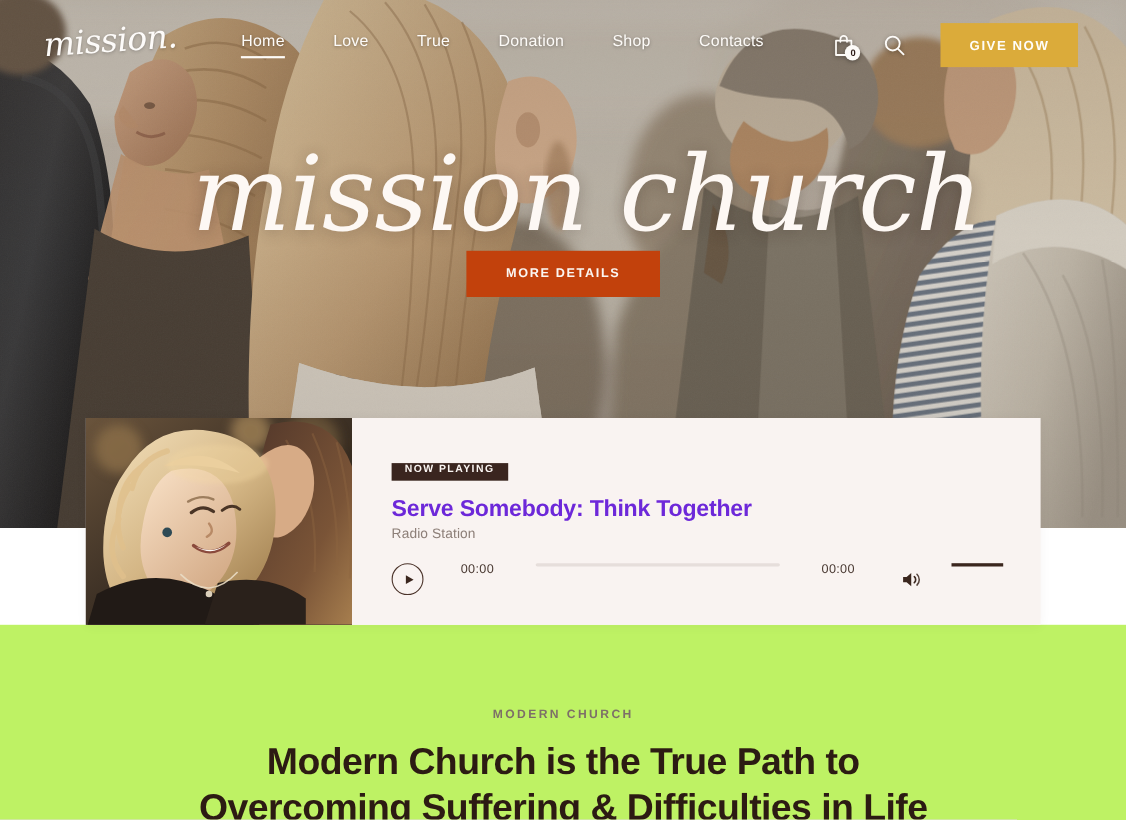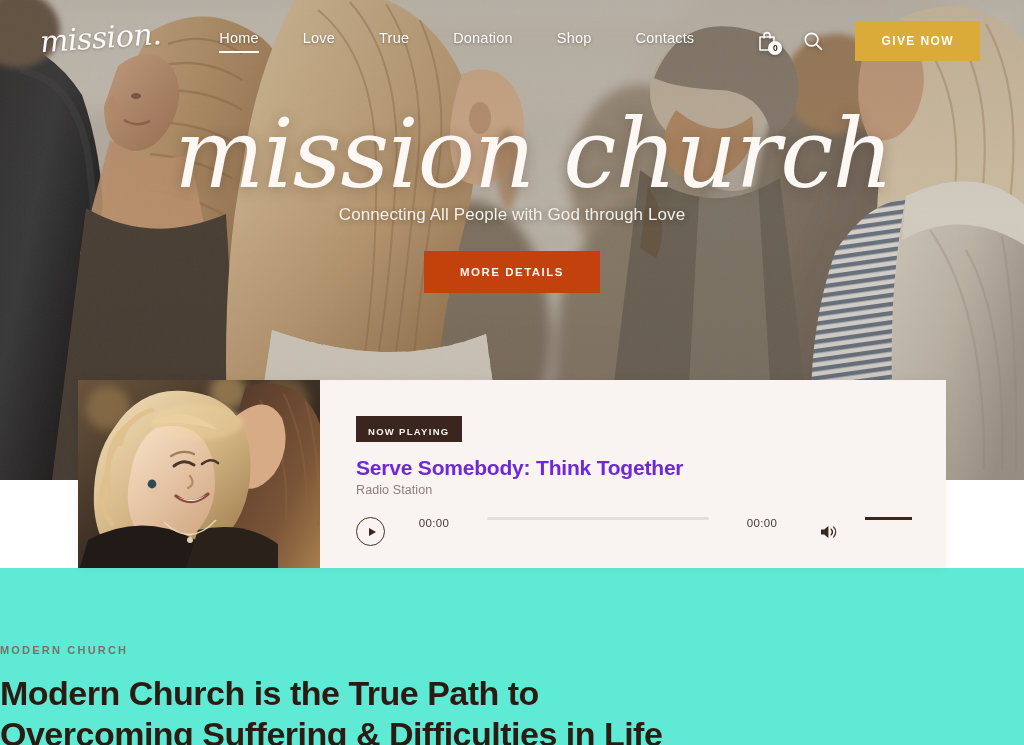--- a/index.html
+++ b/index.html
@@ -182,21 +182,21 @@
     padding: 36px 34px 0 36px;
     position: relative;
   }
   .now-playing {
     display: inline-block;
     background: #3a251f;
     color: #faf5f2;
     font-size: 9.5px;
     font-weight: bold;
     letter-spacing: 1.3px;
-    padding: 10px 12px 5px;
+    padding: 0 12px 5px;
     margin-bottom: 14px;
   }
   .track-title {
     font-size: 21px;
     font-weight: bold;
     color: #6d28d9;
     letter-spacing: -0.2px;
     margin-bottom: 3px;
   }
   .track-sub {
@@ -250,21 +250,22 @@
     margin-left: 14px;
     cursor: pointer;
     flex: none;
   }
 
   
   .section {
     position: absolute;
     top: 568px; left: 0; right: 0;
     height: 177px;
-    background: #5eead4;
+    background: #bef264;
+    text-align: center;
     padding-top: 76px;
     overflow: hidden;
   }
   .eyebrow {
     font-size: 11px;
     font-weight: bold;
     letter-spacing: 2.2px;
     color: #7d6f68;
     margin-bottom: 17px;
   }
@@ -473,21 +474,20 @@
           <path d="M13.4 13.4 L18.4 18.4" stroke="#fdfbf8" stroke-width="1.7" stroke-linecap="round"></path>
         </svg>
       </div>
 
       <button class="give-btn">GIVE NOW</button>
     </div>
   </div>
 
   <div class="hero-content">
     <div class="hero-title">mission church</div>
-    <div class="hero-sub">Connecting All People with God through Love</div>
     <button class="more-btn">MORE DETAILS</button>
   </div>
 </div>
 
 <div class="player">
 
   <div class="player-thumb">
     <svg width="242" height="188" viewBox="0 0 242 188" preserveAspectRatio="xMidYMid slice">
       <defs>
         <linearGradient id="bokeh" x1="0" y1="0" x2="1" y2="1">

